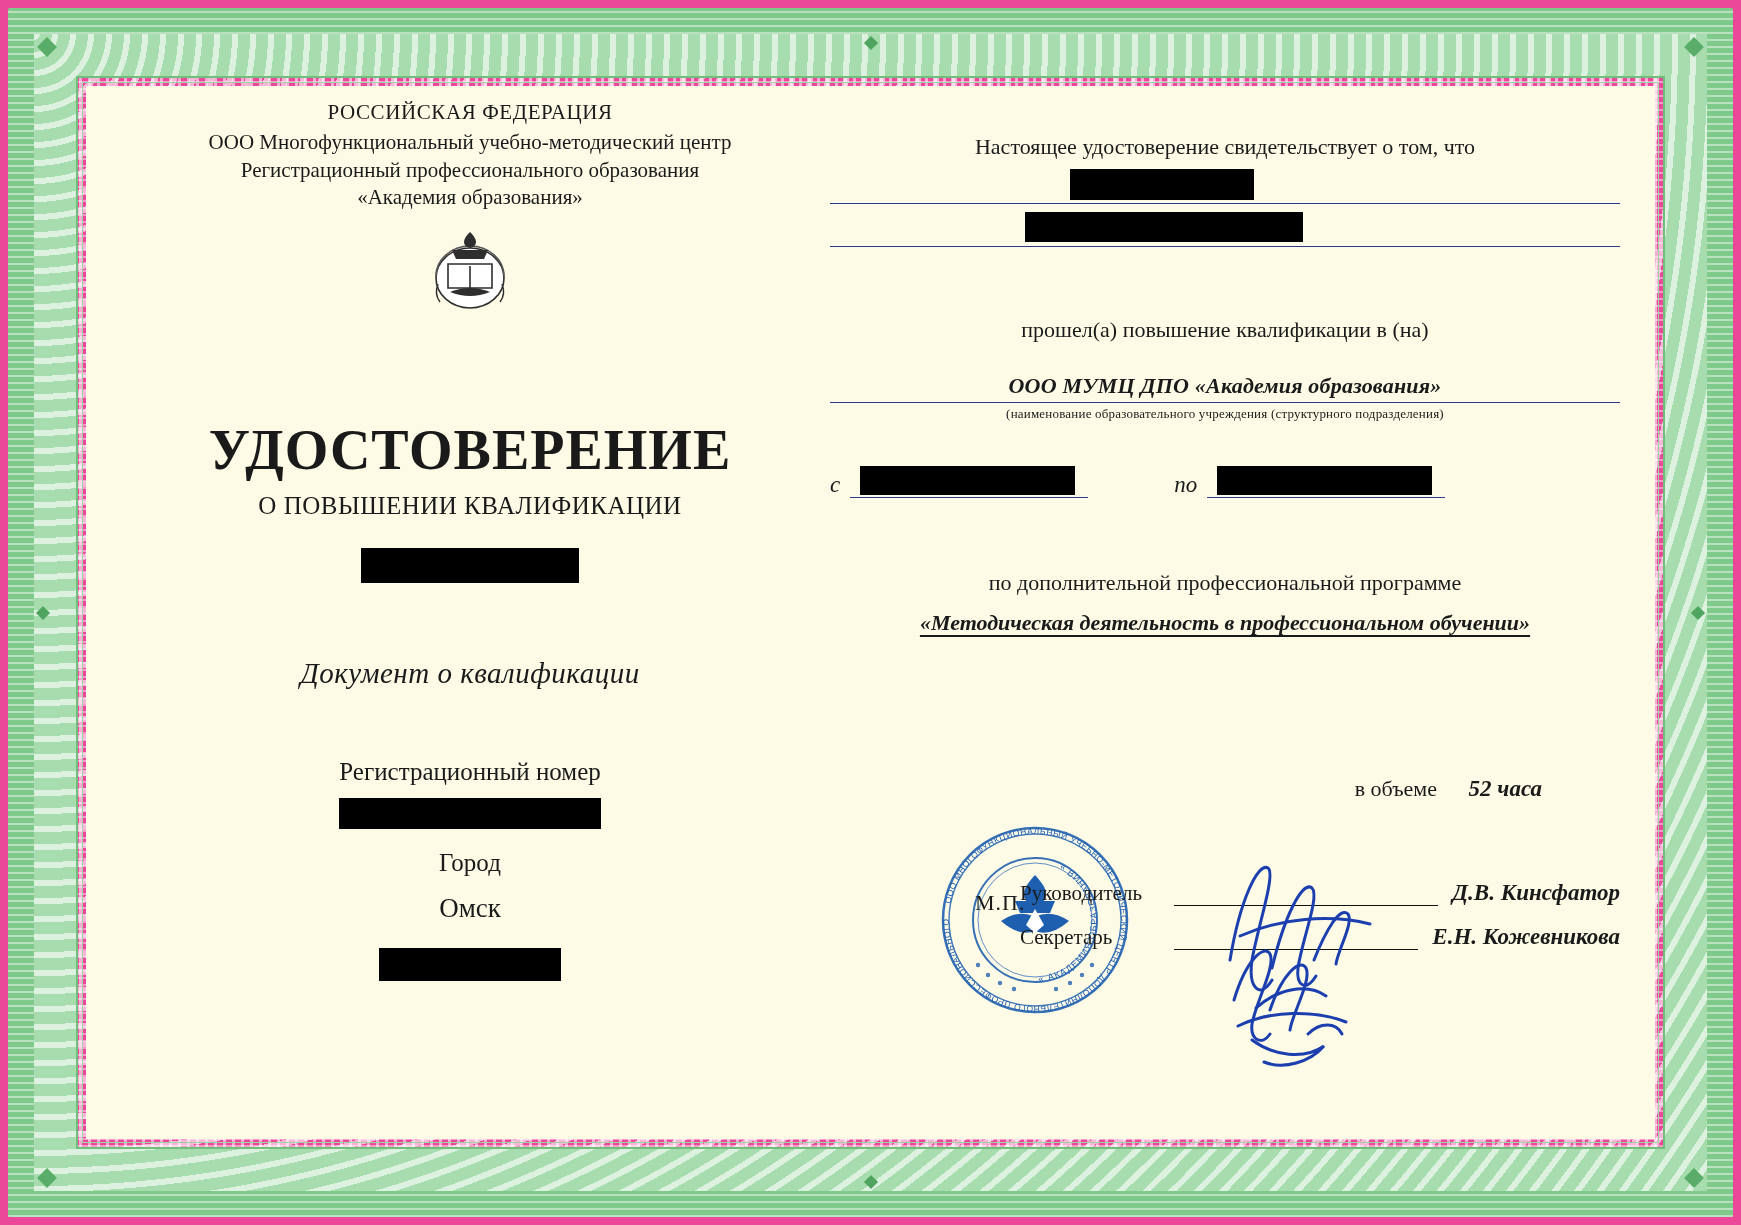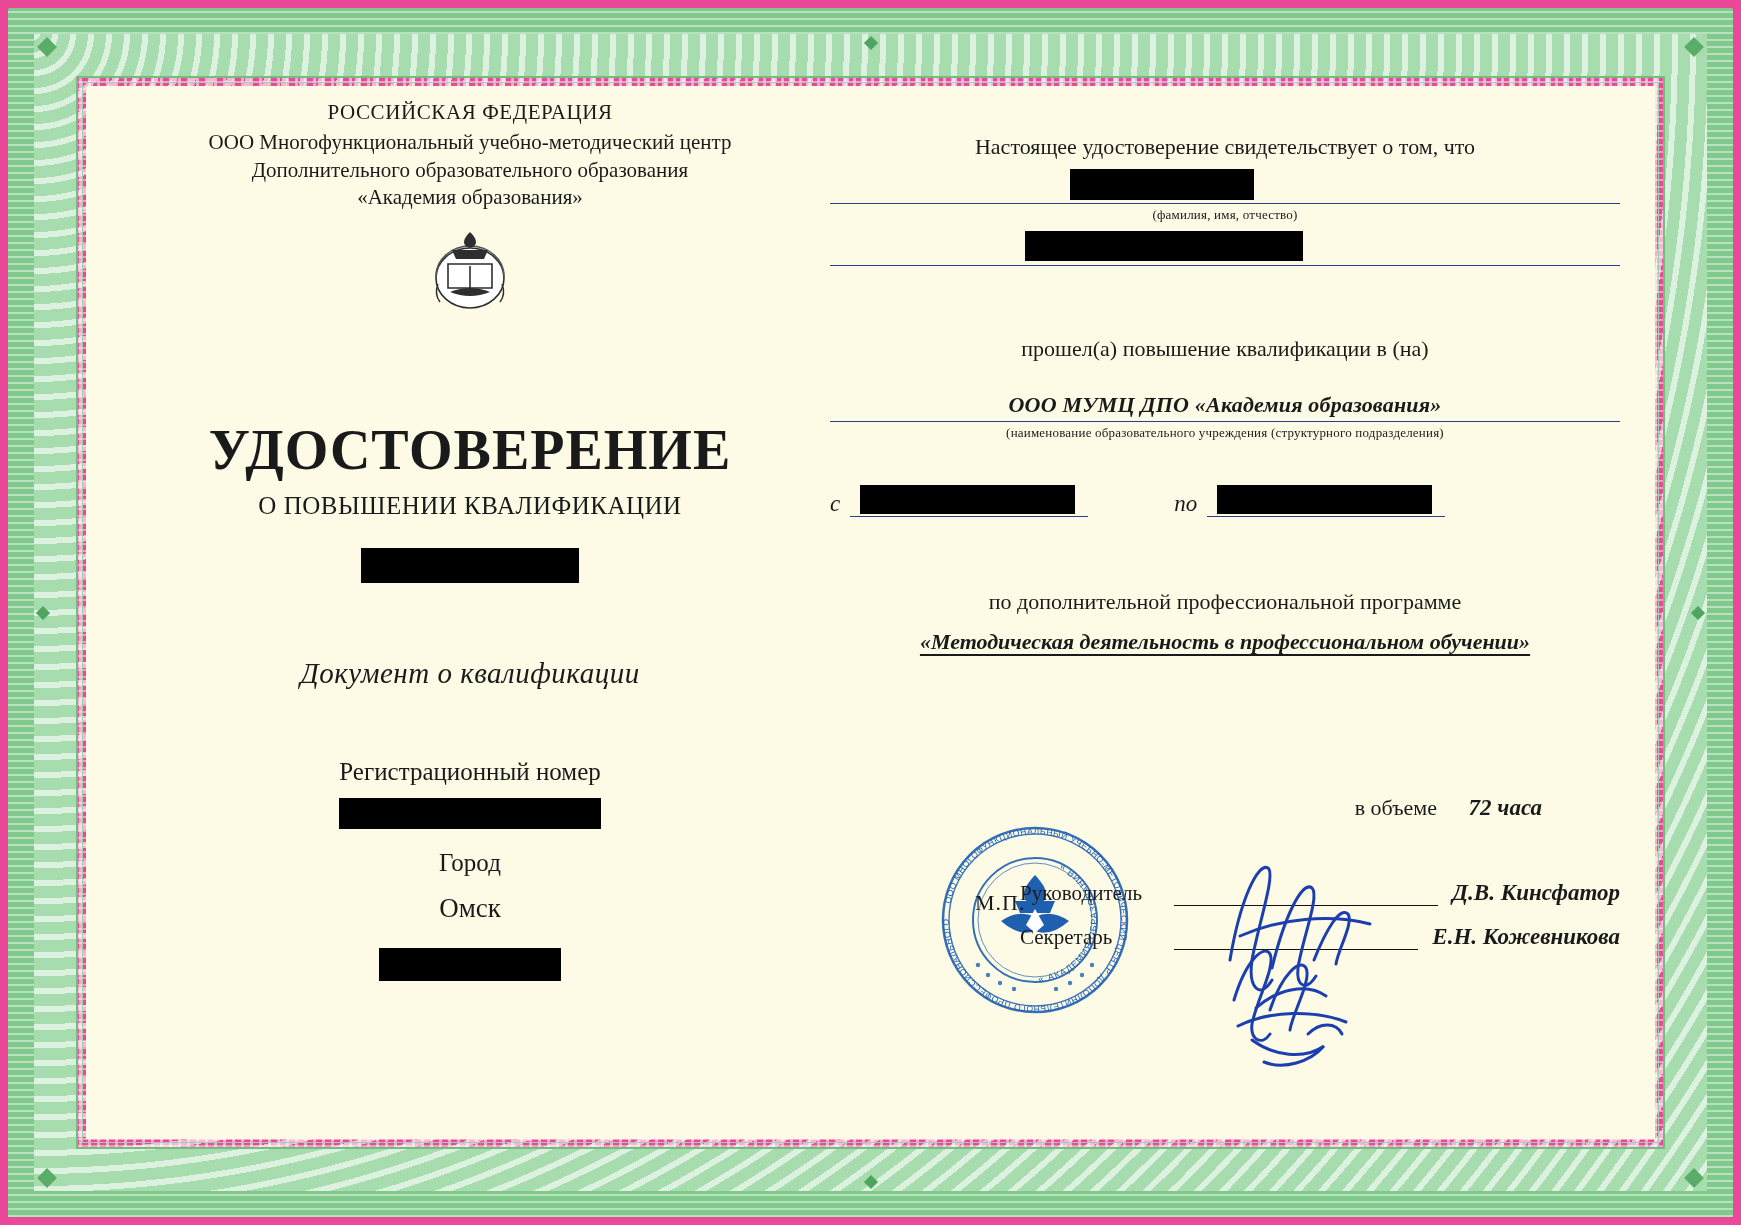--- a/index.html
+++ b/index.html
@@ -333,21 +333,21 @@
   <div class="edge-diamond ed-bottom"></div>
   <div class="edge-diamond ed-left"></div>
   <div class="edge-diamond ed-right"></div>
 
   <div class="paper"></div>
 
   <div class="left-col">
 
     <div class="org-line1">РОССИЙСКАЯ ФЕДЕРАЦИЯ</div>
     <div class="org-line2">ООО Многофункциональный учебно-методический центр</div>
-    <div class="org-line3">Дополнительного образовательного образования</div>
+    <div class="org-line3">Регистрационный профессионального образования</div>
     <div class="org-line4">«Академия образования»</div>
 
     <div class="emblem">
       <svg width="96" height="96" viewBox="0 0 96 96" aria-hidden="true">
         <g fill="none" stroke="#2e2e2e" stroke-width="1.6">
           <ellipse cx="48" cy="52" rx="34" ry="30" fill="#ffffff"></ellipse>
           <path d="M14 50 A34 30 0 0 1 82 50" stroke="#555"></path>
         </g>
         <g fill="#2e2e2e">
           <path d="M48 6 c-4 4 -6 7 -6 10 c0 3 2 5 6 6 c4 -1 6 -3 6 -6 c0 -3 -2 -6 -6 -10 z"></path>
@@ -379,21 +379,20 @@
     <div class="redact redact-date"></div>
   </div>
 
   <div class="right-col">
 
     <div class="r-line attest-line">Настоящее удостоверение свидетельствует о том, что</div>
 
     <div class="name-rule">
       <div class="name-redact-1"></div>
     </div>
-    <div class="caption-small">(фамилия, имя, отчество)</div>
 
     <div class="name-rule2">
       <div class="name-redact-2"></div>
     </div>
 
     <div class="r-line passed-line">прошел(а) повышение квалификации в (на)</div>
 
     <div class="inst-rule">
       <div class="inst-name">ООО МУМЦ ДПО «Академия образования»</div>
     </div>
@@ -413,21 +412,21 @@
           <span class="blk"></span>
         </span>
       </div>
     </div>
 
     <div class="r-line program-line">по дополнительной профессиональной программе</div>
     <div class="program-name">«Методическая деятельность в профессиональном обучении»</div>
 
     <div class="volume-row">
       <span>в объеме</span>
-      <span class="volume-value">72 часа</span>
+      <span class="volume-value">52 часа</span>
     </div>
   </div>
 
   <div class="stamp">
     <svg width="210" height="210" viewBox="0 0 210 210" aria-hidden="true">
       <defs>
         <path id="outerArc" d="M 105,105 m -86,0 a 86,86 0 1,1 172,0 a 86,86 0 1,1 -172,0"></path>
         <path id="innerArc" d="M 105,105 m -62,0 a 62,62 0 1,0 124,0 a 62,62 0 1,0 -124,0"></path>
       </defs>
       <circle cx="105" cy="105" r="92" fill="none" stroke="#1f5fb0" stroke-width="2.5" opacity="0.9"></circle>

